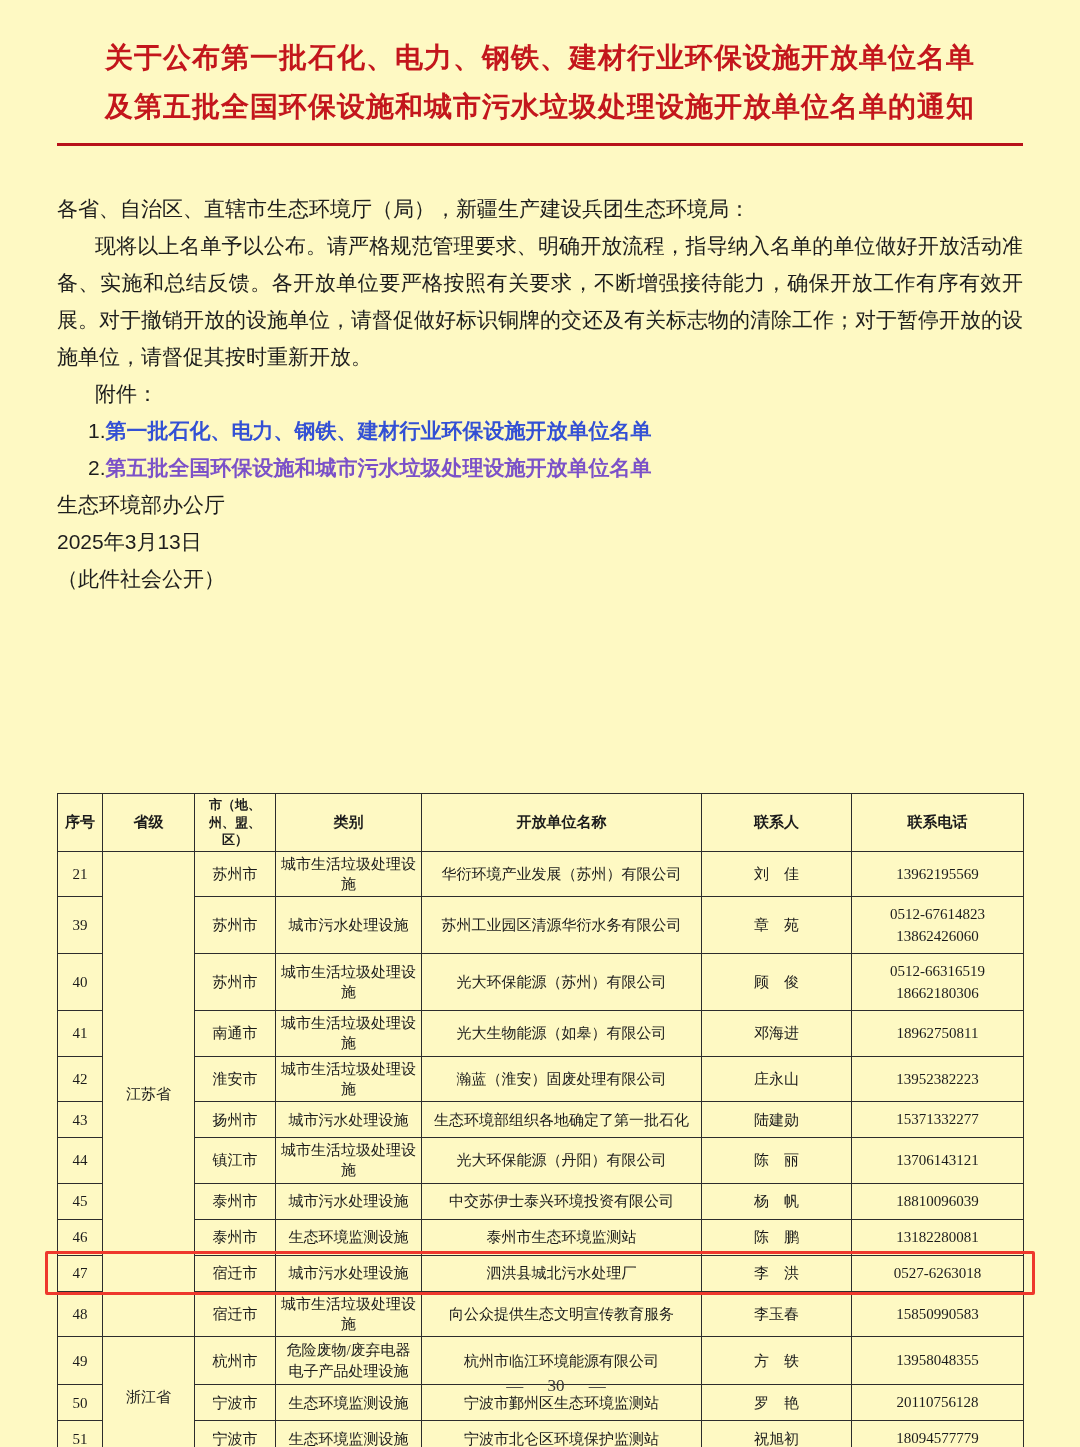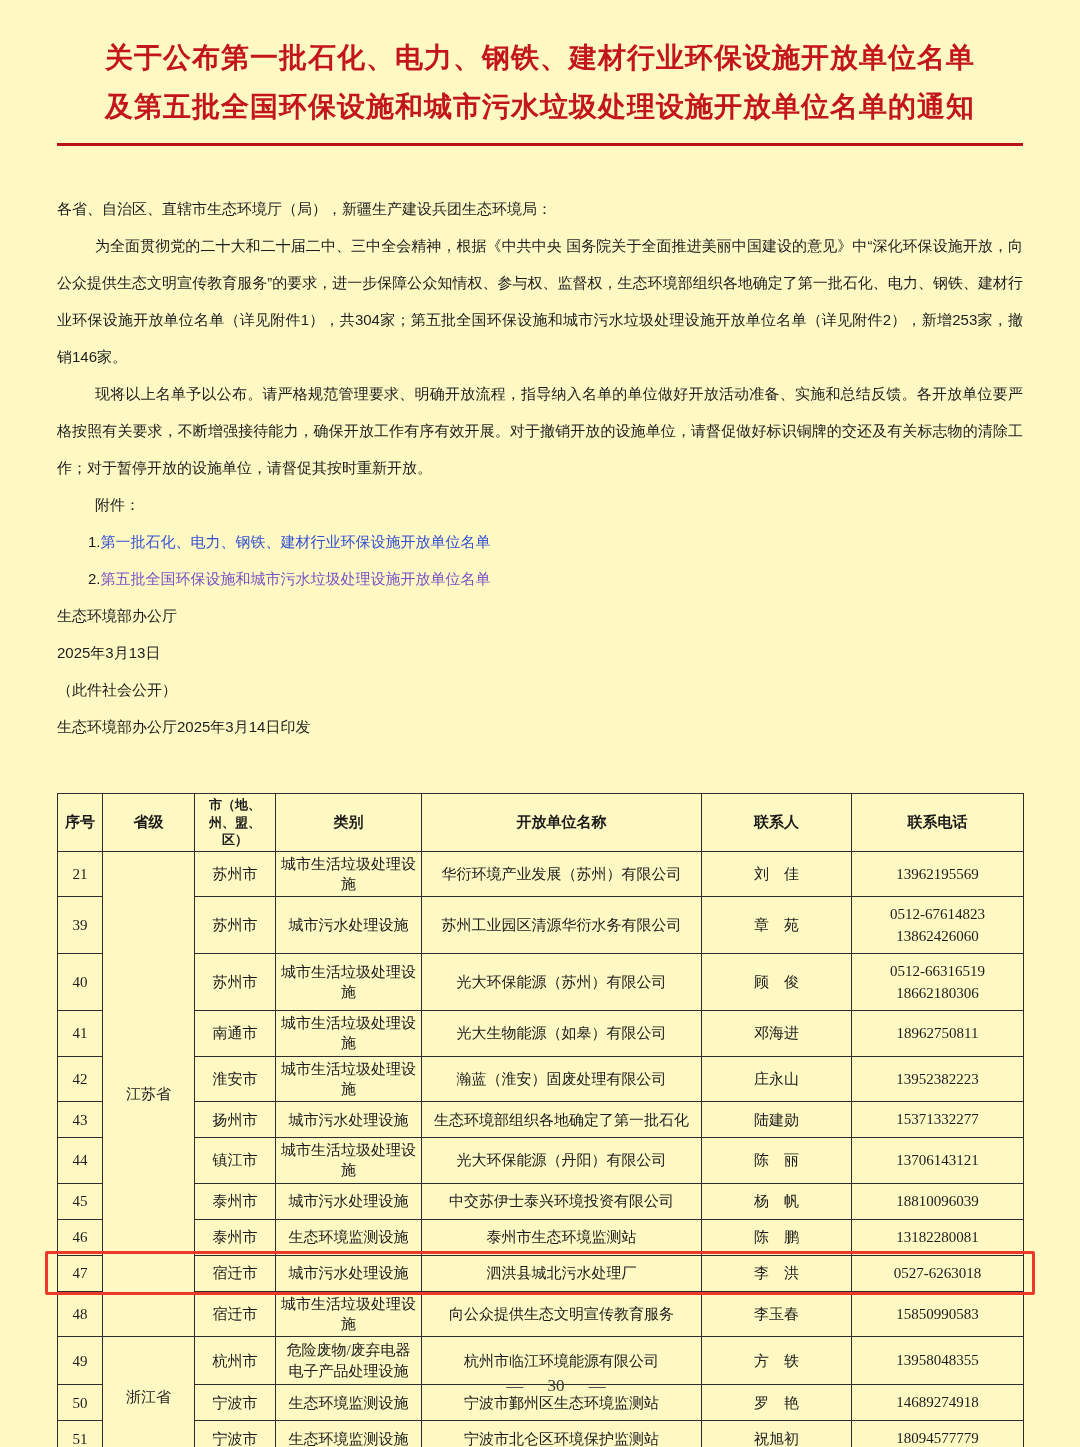--- a/index.html
+++ b/index.html
@@ -8,27 +8,27 @@
     position:relative; width:1080px; height:1447px; background:#fef9c3;
     font-family:"Liberation Sans", sans-serif; color:#1d1d1d; overflow:hidden;
   }
 
   .doc-title {
     margin-top:33px; text-align:center; font-weight:bold; font-size:28px;
     line-height:49px; color:#c3161c; letter-spacing:1px;
   }
   .red-rule { height:3px; background:#b8121a; margin:12px 57px 0 57px; }
 
-  .body-text { margin:44px 57px 4px 57px; font-size:15px; line-height:37px; text-align:justify; }
+  .body-text { margin:44px 57px 4px 57px; font-size:21px; line-height:37px; text-align:justify; }
   .body-text p { margin:0; }
   .indent { text-indent:38px; }
   .attach-label { text-indent:38px; }
   .attach-line { text-indent:31px; }
   .attach-num { color:#1d1d1d; }
-  .doc-link { color:#3350d4; text-decoration:none; cursor:pointer; }
+  .doc-link { color:#3350d4; text-decoration:none; cursor:pointer;font-weight:bold; }
   .doc-link.visited { color:#7b51c8; }
   .right-line { text-align:left; }
   .note-line { margin-left:31px; }
 
   .table-wrap { position:absolute; top:793px; left:57px; width:966px; }
   table.units {
     border-collapse:collapse; table-layout:fixed; width:966px;
     font-family:"Liberation Serif", serif; color:#1b1b1b;
   }
   table.units th, table.units td {
@@ -58,29 +58,27 @@
 
   <div class="doc-title">
     <div>关于公布第一批石化、电力、钢铁、建材行业环保设施开放单位名单</div>
     <div>及第五批全国环保设施和城市污水垃圾处理设施开放单位名单的通知</div>
   </div>
 
   <div class="red-rule"></div>
 
   <div class="body-text">
     <p>各省、自治区、直辖市生态环境厅（局），新疆生产建设兵团生态环境局：</p>
-    <p class="indent">为全面贯彻党的二十大和二十届二中、三中全会精神，根据《中共中央 国务院关于全面推进美丽中国建设的意见》中“深化环保设施开放，向公众提供生态文明宣传教育服务”的要求，进一步保障公众知情权、参与权、监督权，生态环境部组织各地确定了第一批石化、电力、钢铁、建材行业环保设施开放单位名单（详见附件1），共304家；第五批全国环保设施和城市污水垃圾处理设施开放单位名单（详见附件2），新增253家，撤销146家。</p>
     <p class="indent">现将以上名单予以公布。请严格规范管理要求、明确开放流程，指导纳入名单的单位做好开放活动准备、实施和总结反馈。各开放单位要严格按照有关要求，不断增强接待能力，确保开放工作有序有效开展。对于撤销开放的设施单位，请督促做好标识铜牌的交还及有关标志物的清除工作；对于暂停开放的设施单位，请督促其按时重新开放。</p>
     <p class="attach-label">附件：</p>
     <p class="attach-line"><span class="attach-num">1.</span><a class="doc-link">第一批石化、电力、钢铁、建材行业环保设施开放单位名单</a></p>
     <p class="attach-line"><span class="attach-num">2.</span><a class="doc-link visited">第五批全国环保设施和城市污水垃圾处理设施开放单位名单</a></p>
     <p class="right-line">生态环境部办公厅</p>
     <p class="right-line">2025年3月13日</p>
     <p class="note-line">（此件社会公开）</p>
-    <p>生态环境部办公厅2025年3月14日印发</p>
   </div>
 
   <div class="table-wrap">
     <table class="units">
       <colgroup>
         <col style="width:45px">
           <col style="width:92px">
           <col style="width:81px">
         <col style="width:146px">
           <col style="width:280px">
@@ -223,21 +221,21 @@
               <div>13958048355</div>
             </td>
         </tr>
         <tr>
           <td>50</td>
           <td>宁波市</td>
           <td>生态环境监测设施</td>
           <td>宁波市鄞州区生态环境监测站</td>
           <td>罗　艳</td>
           <td class="phone">
-              <div>14689274918</div>
+              <div>20110756128</div>
             </td>
         </tr>
         <tr>
           <td>51</td>
           <td>宁波市</td>
           <td>生态环境监测设施</td>
           <td>宁波市北仑区环境保护监测站</td>
           <td>祝旭初</td>
           <td class="phone">
               <div>18094577779</div>

